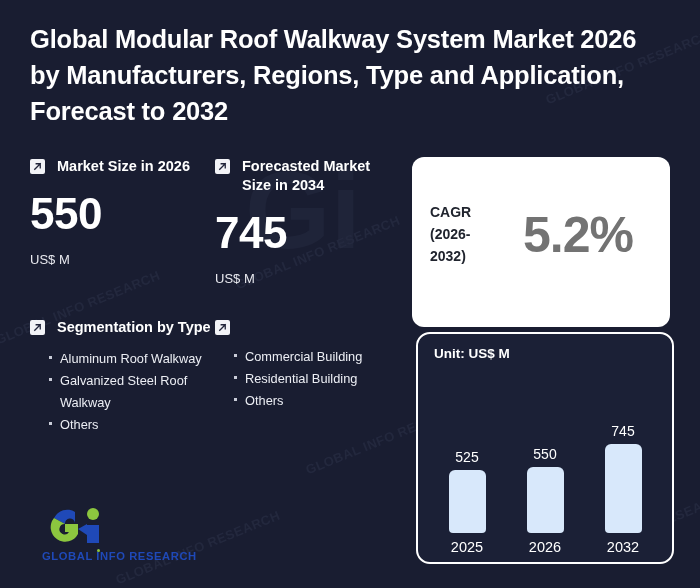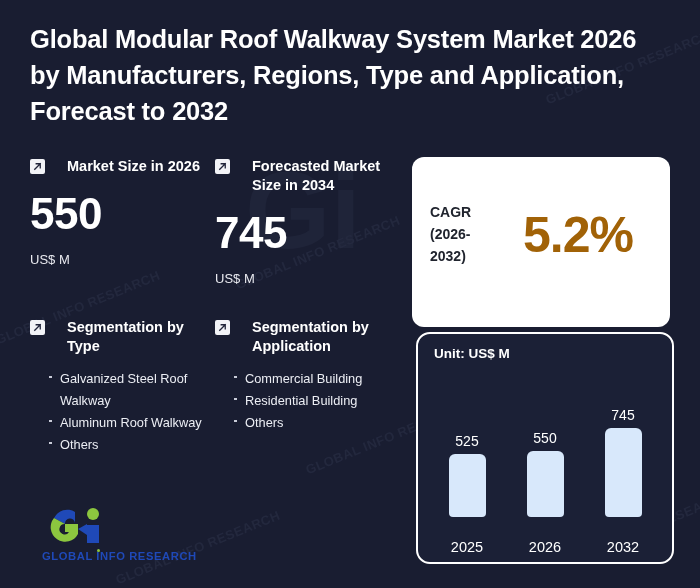--- a/index.html
+++ b/index.html
@@ -54,21 +54,21 @@
 
   
   .left-col { position: absolute; left: 30px; top: 157px; width: 370px; }
 
   .stat-row { display: flex; }
   .stat-block { width: 185px; }
 
   .block-head {
     display: flex;
     align-items: flex-start;
-    gap: 22px;
+    gap: 12px;
   }
   .arrow-icon {
     flex: 0 0 auto;
     width: 15px;
     height: 15px;
     margin-top: 2px;
     background: #f2f3f7;
     border-radius: 2px;
     display: flex;
     align-items: center;
@@ -166,21 +166,21 @@
     color: #20242e;
     width: 74px;
     flex: 0 0 auto;
   }
   .cagr-value {
     flex: 1;
     text-align: center;
     font-size: 50px;
     font-weight: 700;
     letter-spacing: -1px;
-    color: #a16207;
+    color: #737373;
     line-height: 1;
   }
 
   .chart-card {
     position: absolute;
     left: 416px;
     top: 332px;
     width: 258px;
     height: 232px;
     background: #1b2036;
@@ -224,21 +224,21 @@
   }
   .bar {
     width: 37px;
     background: #d8e8fb;
     border-radius: 6px 6px 4px 4px;
   }
   .bar-label {
     font-size: 14.5px;
     font-weight: 400;
     color: #ffffff;
-    margin-top: 23px;
+    margin-top: 7px;
     line-height: 1;
   }
 </style>
 </head>
 <body>
 
 <div class="wm wm-mark" style="left:245px; top:155px;">Gi</div>
 <div class="wm wm-mark" style="left:440px; top:360px;">Gi</div>
 <div class="wm wm-text" style="left:-10px; top:300px;">GLOBAL INFO RESEARCH</div>
 <div class="wm wm-text" style="left:230px; top:245px;">GLOBAL INFO RESEARCH</div>
@@ -286,34 +286,33 @@
     <div class="seg-block">
       <div class="block-head">
         <span class="arrow-icon">
           <svg width="11" height="11" viewBox="0 0 12 12">
             <path d="M3 9 L9 3 M4.6 3 L9 3 L9 7.4" stroke="#20243a" stroke-width="1.4" fill="none" stroke-linecap="square"></path>
           </svg>
         </span>
         <span class="block-title">Segmentation by Type</span>
       </div>
       <ul class="seg-list">
+        <li>Aluminum Roof Walkway</li>
         <li>Galvanized Steel Roof Walkway</li>
-        <li>Aluminum Roof Walkway</li>
         <li>Others</li>
       </ul>
     </div>
 
     <div class="seg-block">
       <div class="block-head">
         <span class="arrow-icon">
           <svg width="11" height="11" viewBox="0 0 12 12">
             <path d="M3 9 L9 3 M4.6 3 L9 3 L9 7.4" stroke="#20243a" stroke-width="1.4" fill="none" stroke-linecap="square"></path>
           </svg>
         </span>
-        <span class="block-title">Segmentation by Application</span>
       </div>
       <ul class="seg-list">
         <li>Commercial Building</li>
         <li>Residential Building</li>
         <li>Others</li>
       </ul>
     </div>
 
   </div>
 </div>

